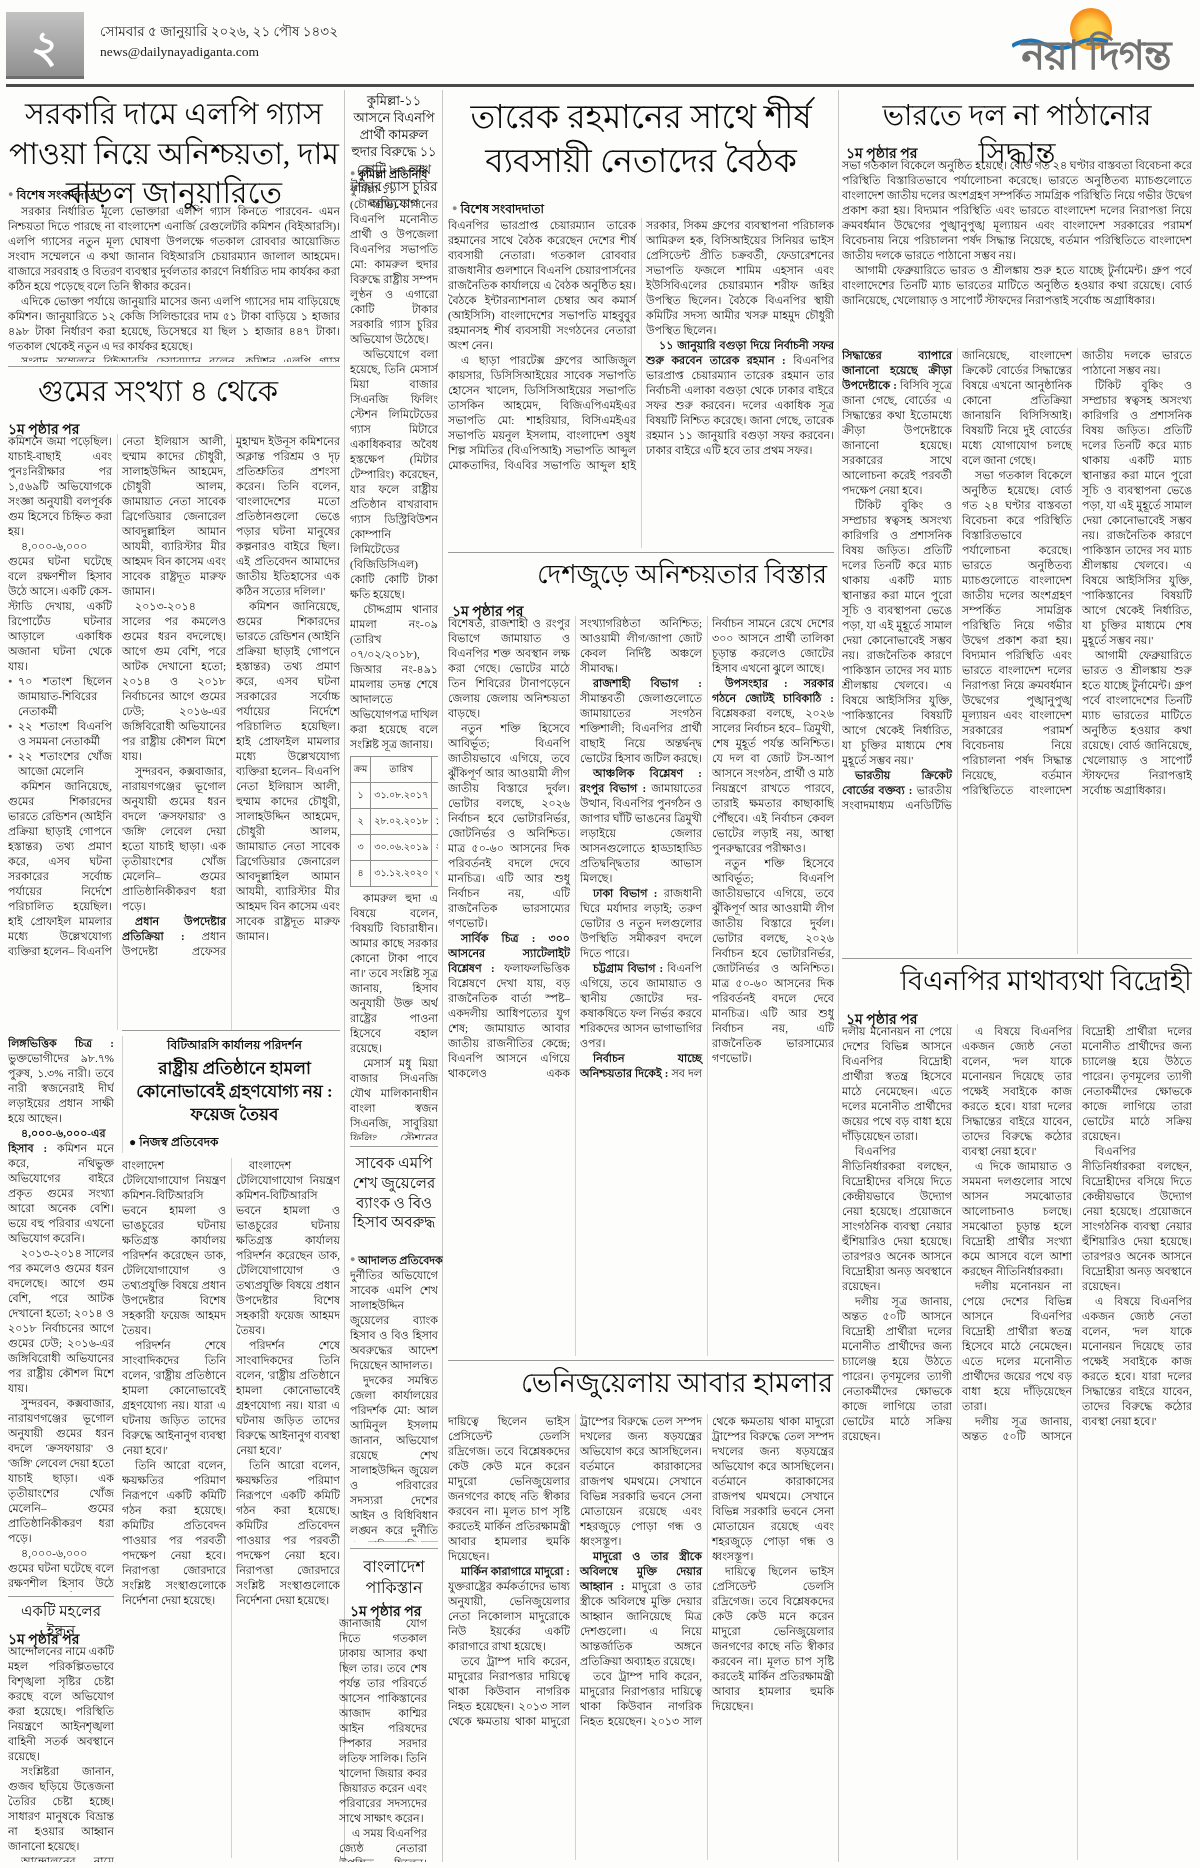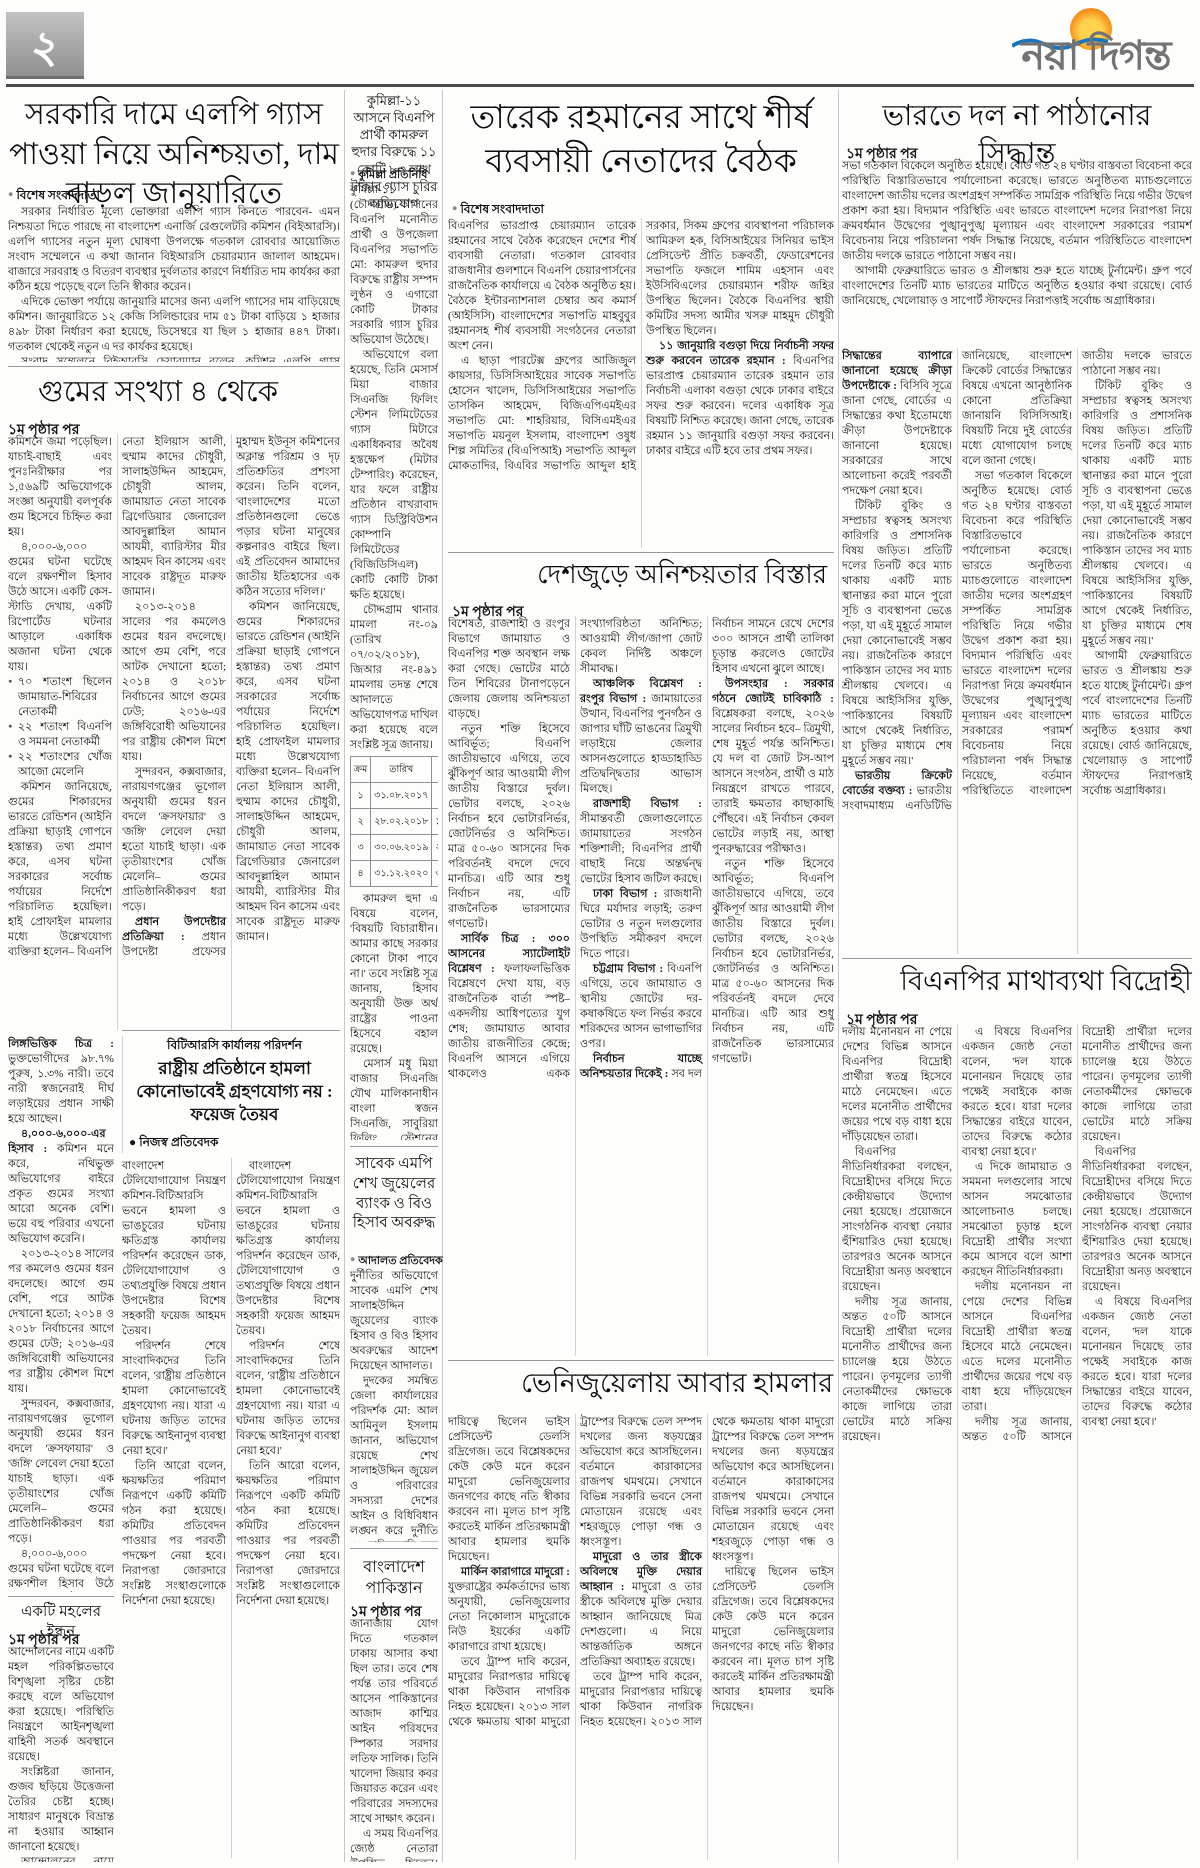--- a/index.html
+++ b/index.html
@@ -38,20 +38,24 @@
   table.mini td,table.mini th{border:1px solid #8f8f8f;padding:5px 3px;text-align:center;font-weight:normal;}
 </style>
 </head>
 <body>
 
 <div id="page">
 
   <div class="graybox">
     <div class="pagenum">২</div>
   </div>
+  <div class="dateline">
+    <div>সোমবার ৫ জানুয়ারি ২০২৬, ২১ পৌষ ১৪৩২</div>
+    <div>news@dailynayadiganta.com</div>
+  </div>
   <div class="logo">
     <div class="sun"></div>
     <svg class="wave" viewBox="0 0 96 16">
       <path d="M0 10 Q 16 0 32 8 T 64 8 T 96 6" fill="none" stroke="#1b75bb" stroke-width="4"></path>
     </svg>
     <div class="brand">নয়া দিগন্ত</div>
   </div>
   <div class="hdr-rule"></div>
 
   <div class="vrule" style="left:344px;top:90px;height:1772px"></div>
@@ -160,43 +164,43 @@
   <div class="byline" style="left:350px;top:1252px;font-size:11px"><span class="dot">●</span> <span>আদালত প্রতিবেদক</span></div>
   <div class="body" style="left:350px;top:1268px;width:88px;height:274px">
     <p class="nofirst">দুর্নীতির অভিযোগে সাবেক এমপি শেখ সালাহউদ্দিন জুয়েলের ব্যাংক হিসাব ও বিও হিসাব অবরুদ্ধের আদেশ দিয়েছেন আদালত।</p>
     <p>দুদকের সমন্বিত জেলা কার্যালয়ের পরিদর্শক মো: আল আমিনুল ইসলাম জানান, অভিযোগ রয়েছে শেখ সালাহউদ্দিন জুয়েল ও পরিবারের সদস্যরা দেশের আইন ও বিধিবিধান লঙ্ঘন করে দুর্নীতি ও মানিলন্ডারিংয়ের মাধ্যমে অবৈধ অর্থ ও সম্পদ অর্জন করেছেন।</p>
 
   </div>
 
   <div class="hrule" style="left:350px;top:1548px;width:88px"></div>
   <div class="headline" style="left:350px;top:1556px;width:88px;font-size:16px">বাংলাদেশ পাকিস্তান</div>
   <div class="cont" style="position:absolute;left:350px;top:1600px">১ম পৃষ্ঠার পর</div>
-  <div class="body" style="left:350px;top:1616px;width:88px;height:246px">
+  <div class="body" style="left:339px;top:1616px;width:88px;height:246px">
     <p class="nofirst">জানাজায় যোগ দিতে গতকাল ঢাকায় আসার কথা ছিল তার। তবে শেষ পর্যন্ত তার পরিবর্তে আসেন পাকিস্তানের আজাদ কাশ্মির আইন পরিষদের স্পিকার সরদার লতিফ সালিক। তিনি খালেদা জিয়ার কবর জিয়ারত করেন এবং পরিবারের সদস্যদের সাথে সাক্ষাৎ করেন।</p>
     <p>এ সময় বিএনপির জ্যেষ্ঠ নেতারা উপস্থিত ছিলেন। পাকিস্তান সরকারের পক্ষ থেকে শোকবার্তা পৌঁছে দেয়া হয়।</p>
 
   </div>
 
   <div class="headline" style="left:448px;top:96px;width:386px;font-size:33px">তারেক রহমানের সাথে শীর্ষ ব্যবসায়ী নেতাদের বৈঠক</div>
   <div class="byline" style="left:452px;top:200px"><span class="dot">●</span> <span>বিশেষ সংবাদদাতা</span></div>
   <div class="body cols2" style="left:448px;top:218px;width:386px;height:330px">
     <p class="nofirst">বিএনপির ভারপ্রাপ্ত চেয়ারম্যান তারেক রহমানের সাথে বৈঠক করেছেন দেশের শীর্ষ ব্যবসায়ী নেতারা। গতকাল রোববার রাজধানীর গুলশানে বিএনপি চেয়ারপার্সনের রাজনৈতিক কার্যালয়ে এ বৈঠক অনুষ্ঠিত হয়। বৈঠকে ইন্টারন্যাশনাল চেম্বার অব কমার্স (আইসিসি) বাংলাদেশের সভাপতি মাহবুবুর রহমানসহ শীর্ষ ব্যবসায়ী সংগঠনের নেতারা অংশ নেন।</p>
     <p>এ ছাড়া পারটেক্স গ্রুপের আজিজুল কায়সার, ডিসিসিআইয়ের সাবেক সভাপতি হোসেন খালেদ, ডিসিসিআইয়ের সভাপতি তাসকিন আহমেদ, বিজিএপিএমইএর সভাপতি মো: শাহরিয়ার, বিসিএমইএর সভাপতি ময়নুল ইসলাম, বাংলাদেশ ওষুধ শিল্প সমিতির (বিএপিআই) সভাপতি আব্দুল মোকতাদির, বিএবির সভাপতি আব্দুল হাই সরকার, সিকম গ্রুপের ব্যবস্থাপনা পরিচালক আমিরুল হক, বিসিআইয়ের সিনিয়র ভাইস প্রেসিডেন্ট প্রীতি চক্রবর্তী, ফেডারেশনের সভাপতি ফজলে শামিম এহসান এবং ইউসিবিএলের চেয়ারম্যান শরীফ জহির উপস্থিত ছিলেন। বৈঠকে বিএনপির স্থায়ী কমিটির সদস্য আমীর খসরু মাহমুদ চৌধুরী উপস্থিত ছিলেন।</p>
     <p><span class="lead">১১ জানুয়ারি বগুড়া দিয়ে নির্বাচনী সফর শুরু করবেন তারেক রহমান :</span><span> বিএনপির ভারপ্রাপ্ত চেয়ারম্যান তারেক রহমান তার নির্বাচনী এলাকা বগুড়া থেকে ঢাকার বাইরে সফর শুরু করবেন। দলের একাধিক সূত্র বিষয়টি নিশ্চিত করেছে। জানা গেছে, তারেক রহমান ১১ জানুয়ারি বগুড়া সফর করবেন। ঢাকার বাইরে এটি হবে তার প্রথম সফর।</span></p>
   </div>
 
   <div class="hrule" style="left:448px;top:552px;width:386px"></div>
   <div class="headline" style="left:530px;top:558px;width:304px;font-size:26px">দেশজুড়ে অনিশ্চয়তার বিস্তার</div>
   <div class="cont" style="position:absolute;left:452px;top:600px">১ম পৃষ্ঠার পর</div>
   <div class="body cols3" style="left:448px;top:616px;width:386px;height:740px">
     <p class="nofirst">বিশেষত, রাজশাহী ও রংপুর বিভাগে জামায়াত ও বিএনপির শক্ত অবস্থান লক্ষ করা গেছে। ভোটের মাঠে তিন শিবিরের টানাপড়েনে জেলায় জেলায় অনিশ্চয়তা বাড়ছে।</p>
     <p>নতুন শক্তি হিসেবে আবির্ভূত; বিএনপি জাতীয়ভাবে এগিয়ে, তবে ঝুঁকিপূর্ণ আর আওয়ামী লীগ জাতীয় বিস্তারে দুর্বল। ভোটার বলছে, ২০২৬ নির্বাচন হবে ভোটারনির্ভর, জোটনির্ভর ও অনিশ্চিত। মাত্র ৫০-৬০ আসনের দিক পরিবর্তনই বদলে দেবে মানচিত্র। এটি আর শুধু নির্বাচন নয়, এটি রাজনৈতিক ভারসাম্যের গণভোট।</p>
     <p><span class="lead">সার্বিক চিত্র : ৩০০ আসনের স্যাটেলাইট বিশ্লেষণ :</span><span> ফলাফলভিত্তিক বিশ্লেষণে দেখা যায়, বড় রাজনৈতিক বার্তা স্পষ্ট– একদলীয় আধিপত্যের যুগ শেষ; জামায়াত আবার জাতীয় রাজনীতির কেন্দ্রে; বিএনপি আসনে এগিয়ে থাকলেও একক সংখ্যাগরিষ্ঠতা অনিশ্চিত; আওয়ামী লীগ/জাপা জোট কেবল নির্দিষ্ট অঞ্চলে সীমাবদ্ধ।</span></p>
+    <p><span class="lead">রাজশাহী বিভাগ :</span><span> সীমান্তবর্তী জেলাগুলোতে জামায়াতের সংগঠন শক্তিশালী; বিএনপির প্রার্থী বাছাই নিয়ে অন্তর্দ্বন্দ্ব ভোটের হিসাব জটিল করছে।</span></p>
     <p><span class="lead">আঞ্চলিক বিশ্লেষণ : রংপুর বিভাগ :</span><span> জামায়াতের উত্থান, বিএনপির পুনর্গঠন ও জাপার ঘাঁটি ভাঙনের ত্রিমুখী লড়াইয়ে জেলার আসনগুলোতে হাড্ডাহাড্ডি প্রতিদ্বন্দ্বিতার আভাস মিলছে।</span></p>
-    <p><span class="lead">রাজশাহী বিভাগ :</span><span> সীমান্তবর্তী জেলাগুলোতে জামায়াতের সংগঠন শক্তিশালী; বিএনপির প্রার্থী বাছাই নিয়ে অন্তর্দ্বন্দ্ব ভোটের হিসাব জটিল করছে।</span></p>
     <p><span class="lead">ঢাকা বিভাগ :</span><span> রাজধানী ঘিরে মর্যাদার লড়াই; তরুণ ভোটার ও নতুন দলগুলোর উপস্থিতি সমীকরণ বদলে দিতে পারে।</span></p>
     <p><span class="lead">চট্টগ্রাম বিভাগ :</span><span> বিএনপি এগিয়ে, তবে জামায়াত ও স্থানীয় জোটের দর-কষাকষিতে ফল নির্ভর করবে শরিকদের আসন ভাগাভাগির ওপর।</span></p>
     <p><span class="lead">নির্বাচন যাচ্ছে অনিশ্চয়তার দিকেই :</span><span> সব দল নির্বাচন সামনে রেখে দেশের ৩০০ আসনে প্রার্থী তালিকা চূড়ান্ত করলেও জোটের হিসাব এখনো ঝুলে আছে।</span></p>
     <p><span class="lead">উপসংহার : সরকার গঠনে জোটই চাবিকাঠি :</span><span> বিশ্লেষকরা বলছে, ২০২৬ সালের নির্বাচন হবে– ত্রিমুখী, শেষ মুহূর্ত পর্যন্ত অনিশ্চিত। যে দল বা জোট টস-আপ আসনে সংগঠন, প্রার্থী ও মাঠ নিয়ন্ত্রণে রাখতে পারবে, তারাই ক্ষমতার কাছাকাছি পৌঁছবে। এই নির্বাচন কেবল ভোটের লড়াই নয়, আস্থা পুনরুদ্ধারের পরীক্ষাও।</span></p>
     <p>নতুন শক্তি হিসেবে আবির্ভূত; বিএনপি জাতীয়ভাবে এগিয়ে, তবে ঝুঁকিপূর্ণ আর আওয়ামী লীগ জাতীয় বিস্তারে দুর্বল। ভোটার বলছে, ২০২৬ নির্বাচন হবে ভোটারনির্ভর, জোটনির্ভর ও অনিশ্চিত। মাত্র ৫০-৬০ আসনের দিক পরিবর্তনই বদলে দেবে মানচিত্র। এটি আর শুধু নির্বাচন নয়, এটি রাজনৈতিক ভারসাম্যের গণভোট।</p>
   </div>
 
   <div class="hrule" style="left:448px;top:1360px;width:386px"></div>
   <div class="headline" style="left:520px;top:1366px;width:314px;font-size:27px">ভেনিজুয়েলায় আবার হামলার</div>
   <div class="body cols3" style="left:448px;top:1414px;width:386px;height:446px">

